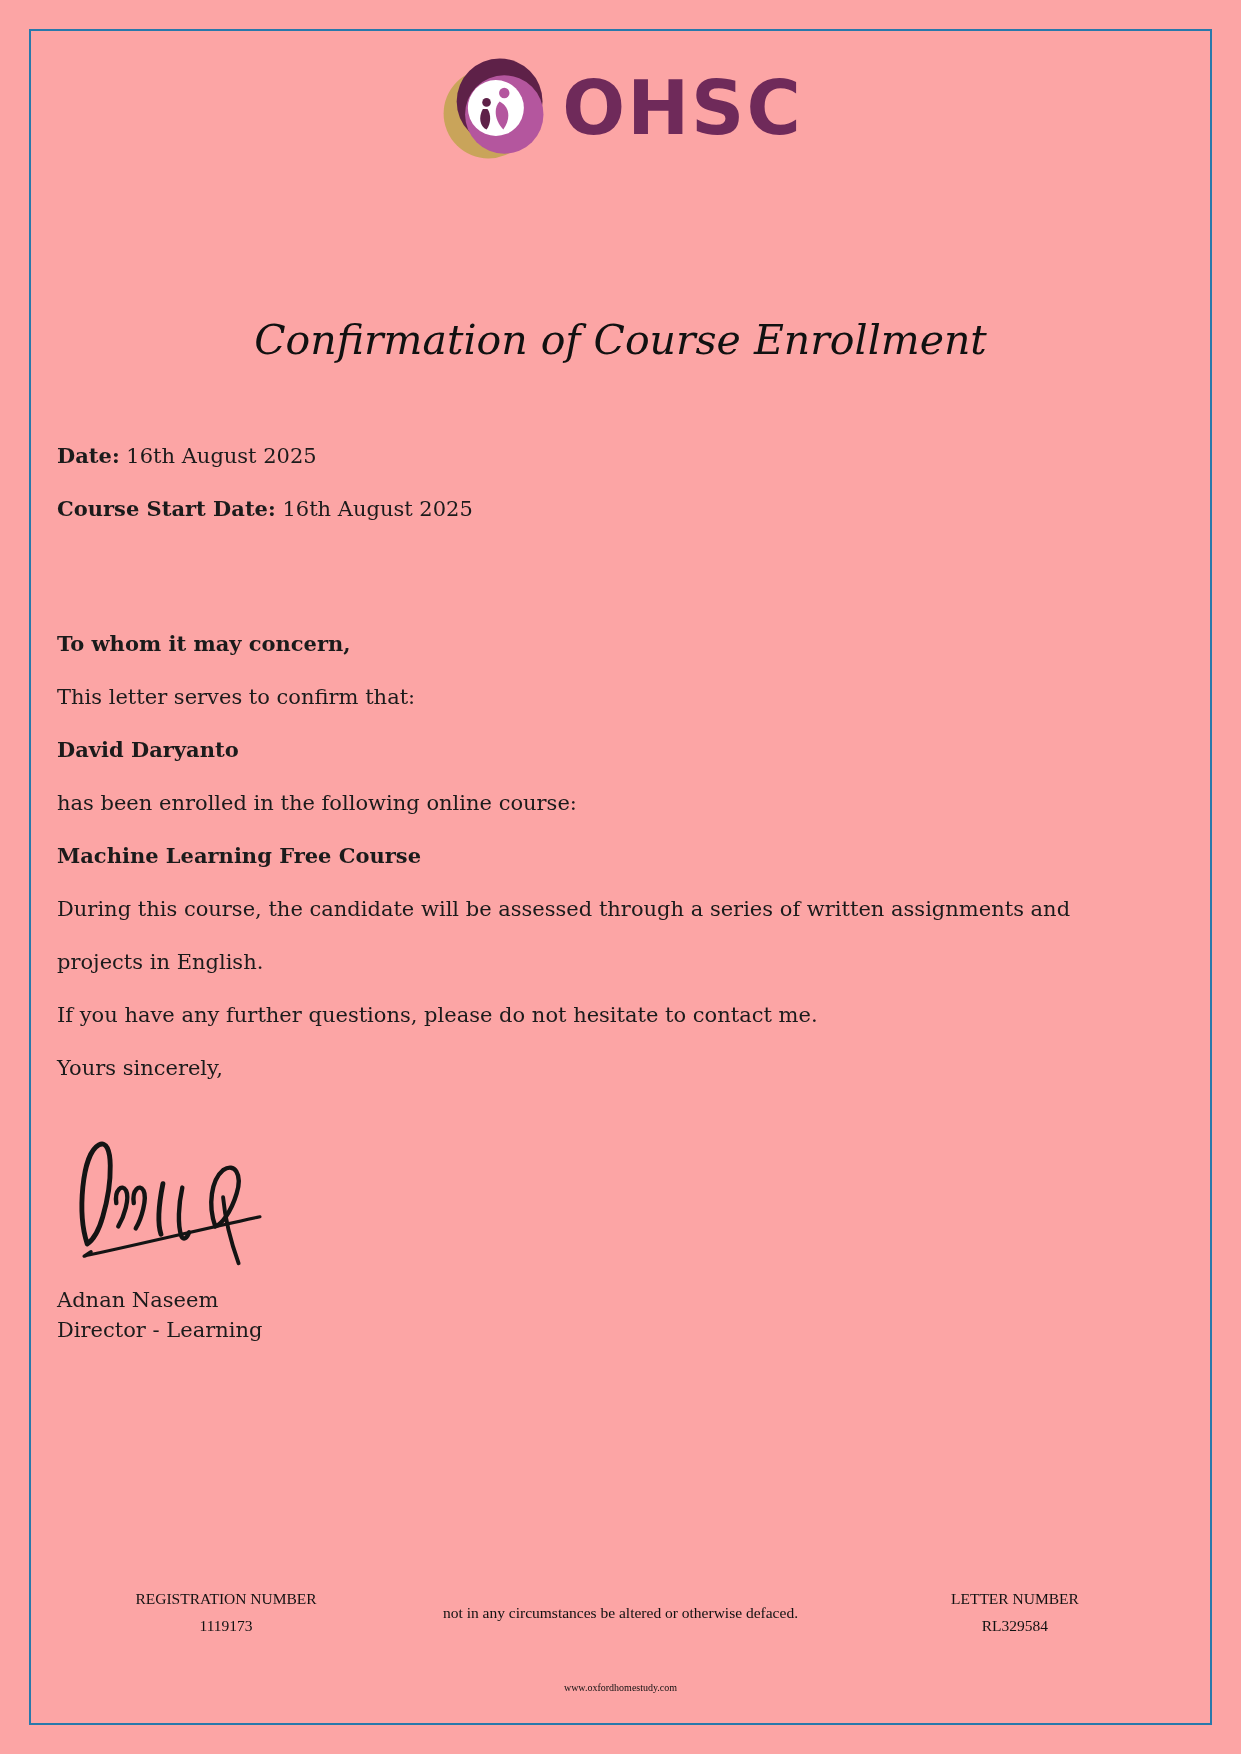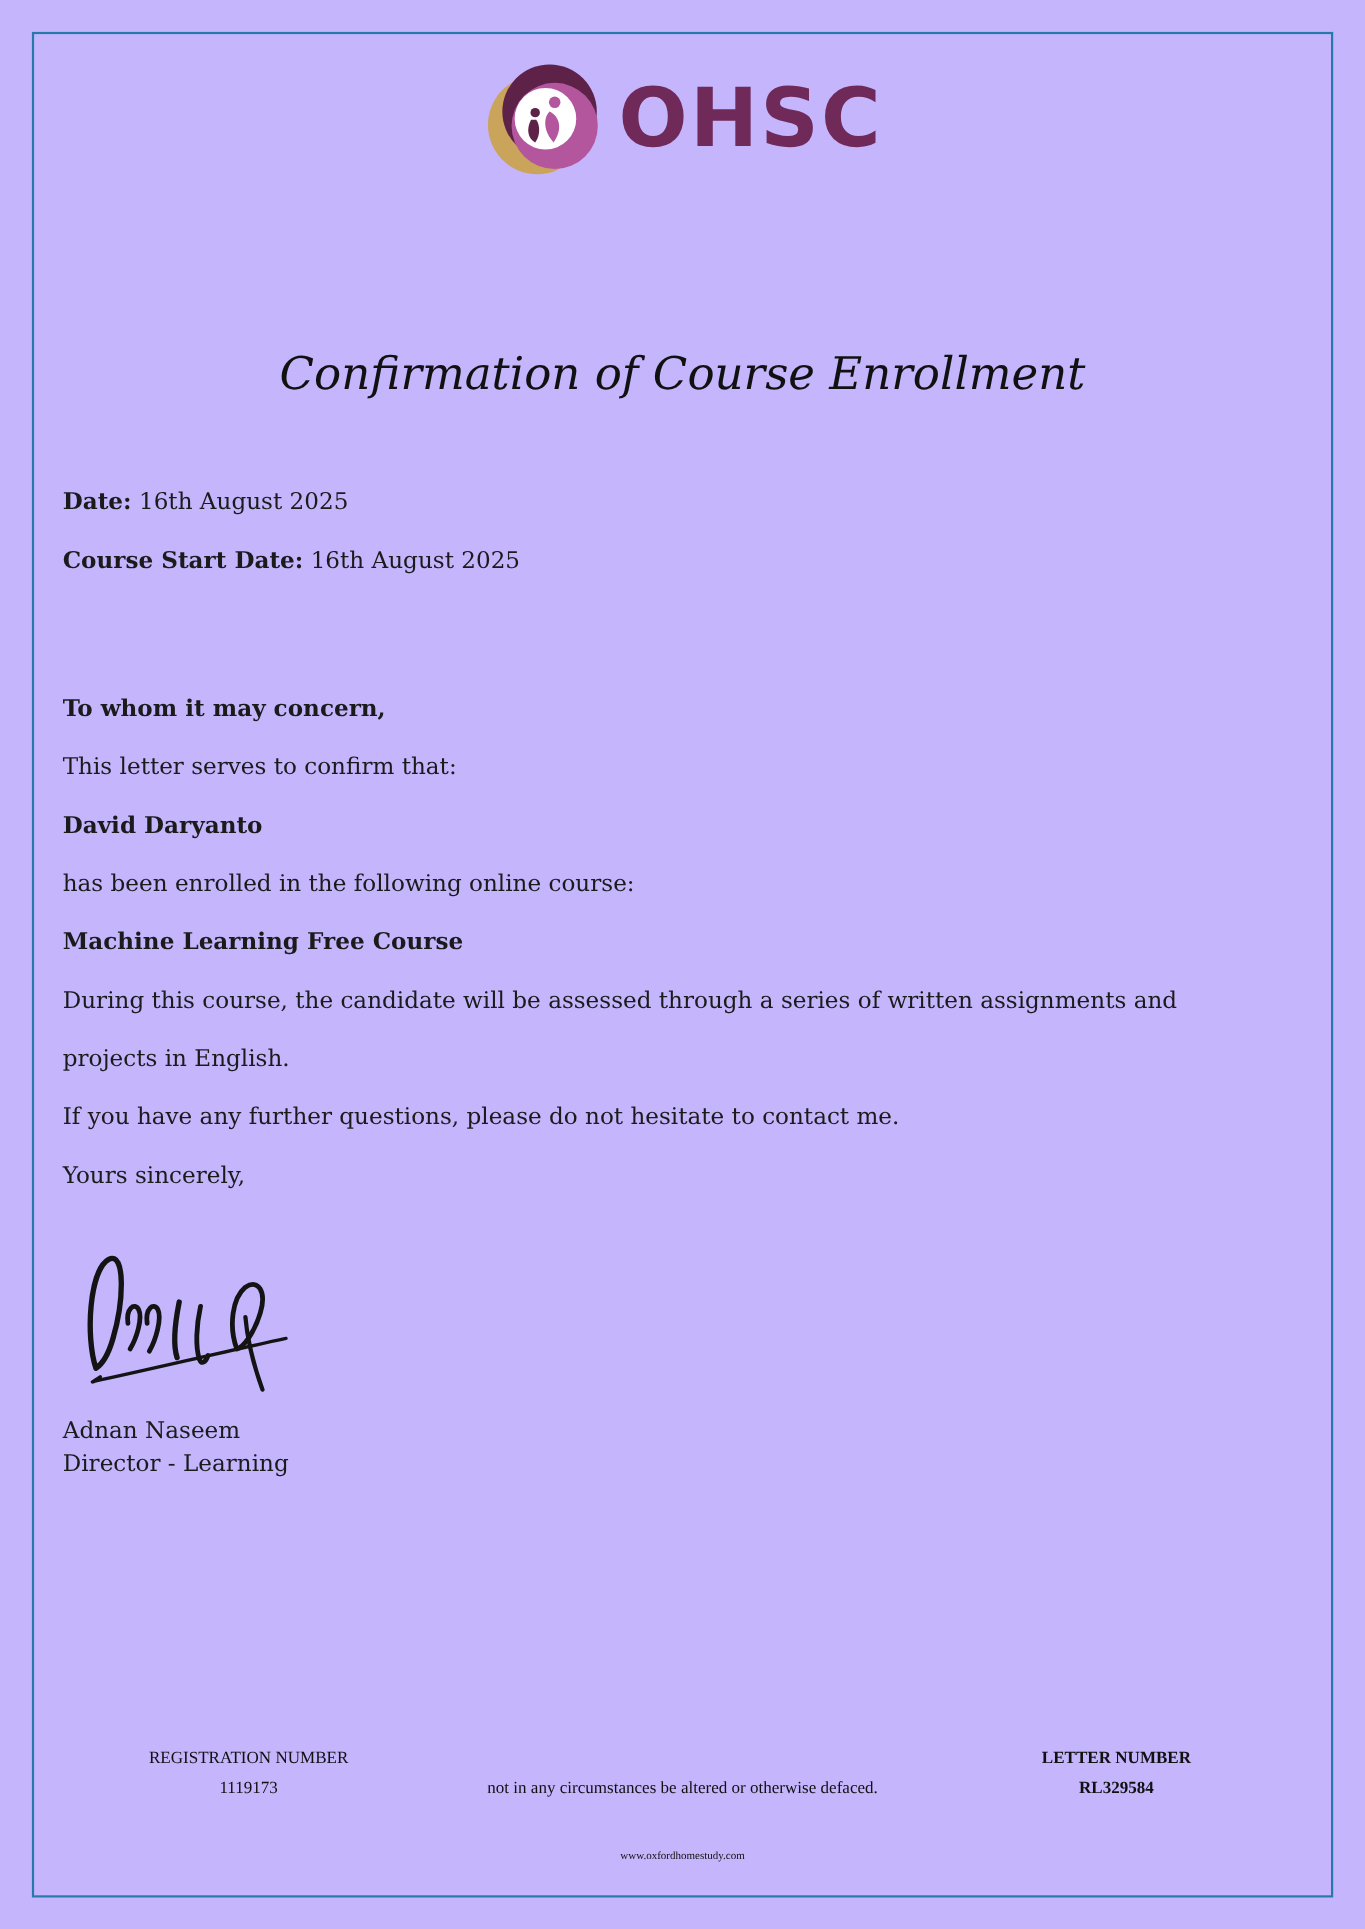--- a/index.html
+++ b/index.html
@@ -1,17 +1,17 @@
 <!DOCTYPE html>
 <html><head>
 <meta charset="utf-8">
 <style>
   html, body { margin:0; padding:0; background:#ffffff; }
   .page {
-    position:relative; width:1241px; height:1754px; background:#c4b5fd;
+    position:relative; width:1241px; height:1754px; background:#fca5a5;
     font-family:"DejaVu Serif", serif; color:#1b1b1b; overflow:hidden;
     margin:0 auto;
   }
   .frame {
     position:absolute; left:29px; top:29px; width:1183px; height:1696px;
     border:2px solid #2879ab; box-sizing:border-box; pointer-events:none;
   }
   .logo-row {
     position:absolute; top:52px; left:0; right:0;
     display:flex; justify-content:center; align-items:center; gap:12px;
@@ -28,27 +28,27 @@
   }
   .content { position:absolute; left:57px; right:57px; top:443px; font-size:21px; }
   .content p { margin:0 0 27px 0; line-height:26px; }
   .content p.gap-after { margin-bottom:109px; }
   .bold { font-weight:700; }
   .signature-svg { display:block; margin:6px 0 0 12px; }
   .signer-block { margin-top:12px; }
   .signer-block p { margin:0; line-height:30px; }
   .footer-row {
     position:absolute; left:57px; right:57px; top:1585px;
-    display:flex; align-items:flex-end;
+    display:flex; align-items:center;
     font-family:"Liberation Serif", serif; font-size:15.5px; line-height:27px;
     text-align:center; color:#111;
   }
   .footer-col-left  { width:30%; }
   .footer-col-mid   { width:40%; }
-  .footer-col-right { width:30%;font-weight:bold; }
+  .footer-col-right { width:30%; }
   .website-line {
     position:absolute; left:0; right:0; top:1682px; text-align:center;
     font-family:"Liberation Serif", serif; font-size:10px; color:#111;
   }
 </style>
 </head>
 <body>
 
 <div class="page">
 

